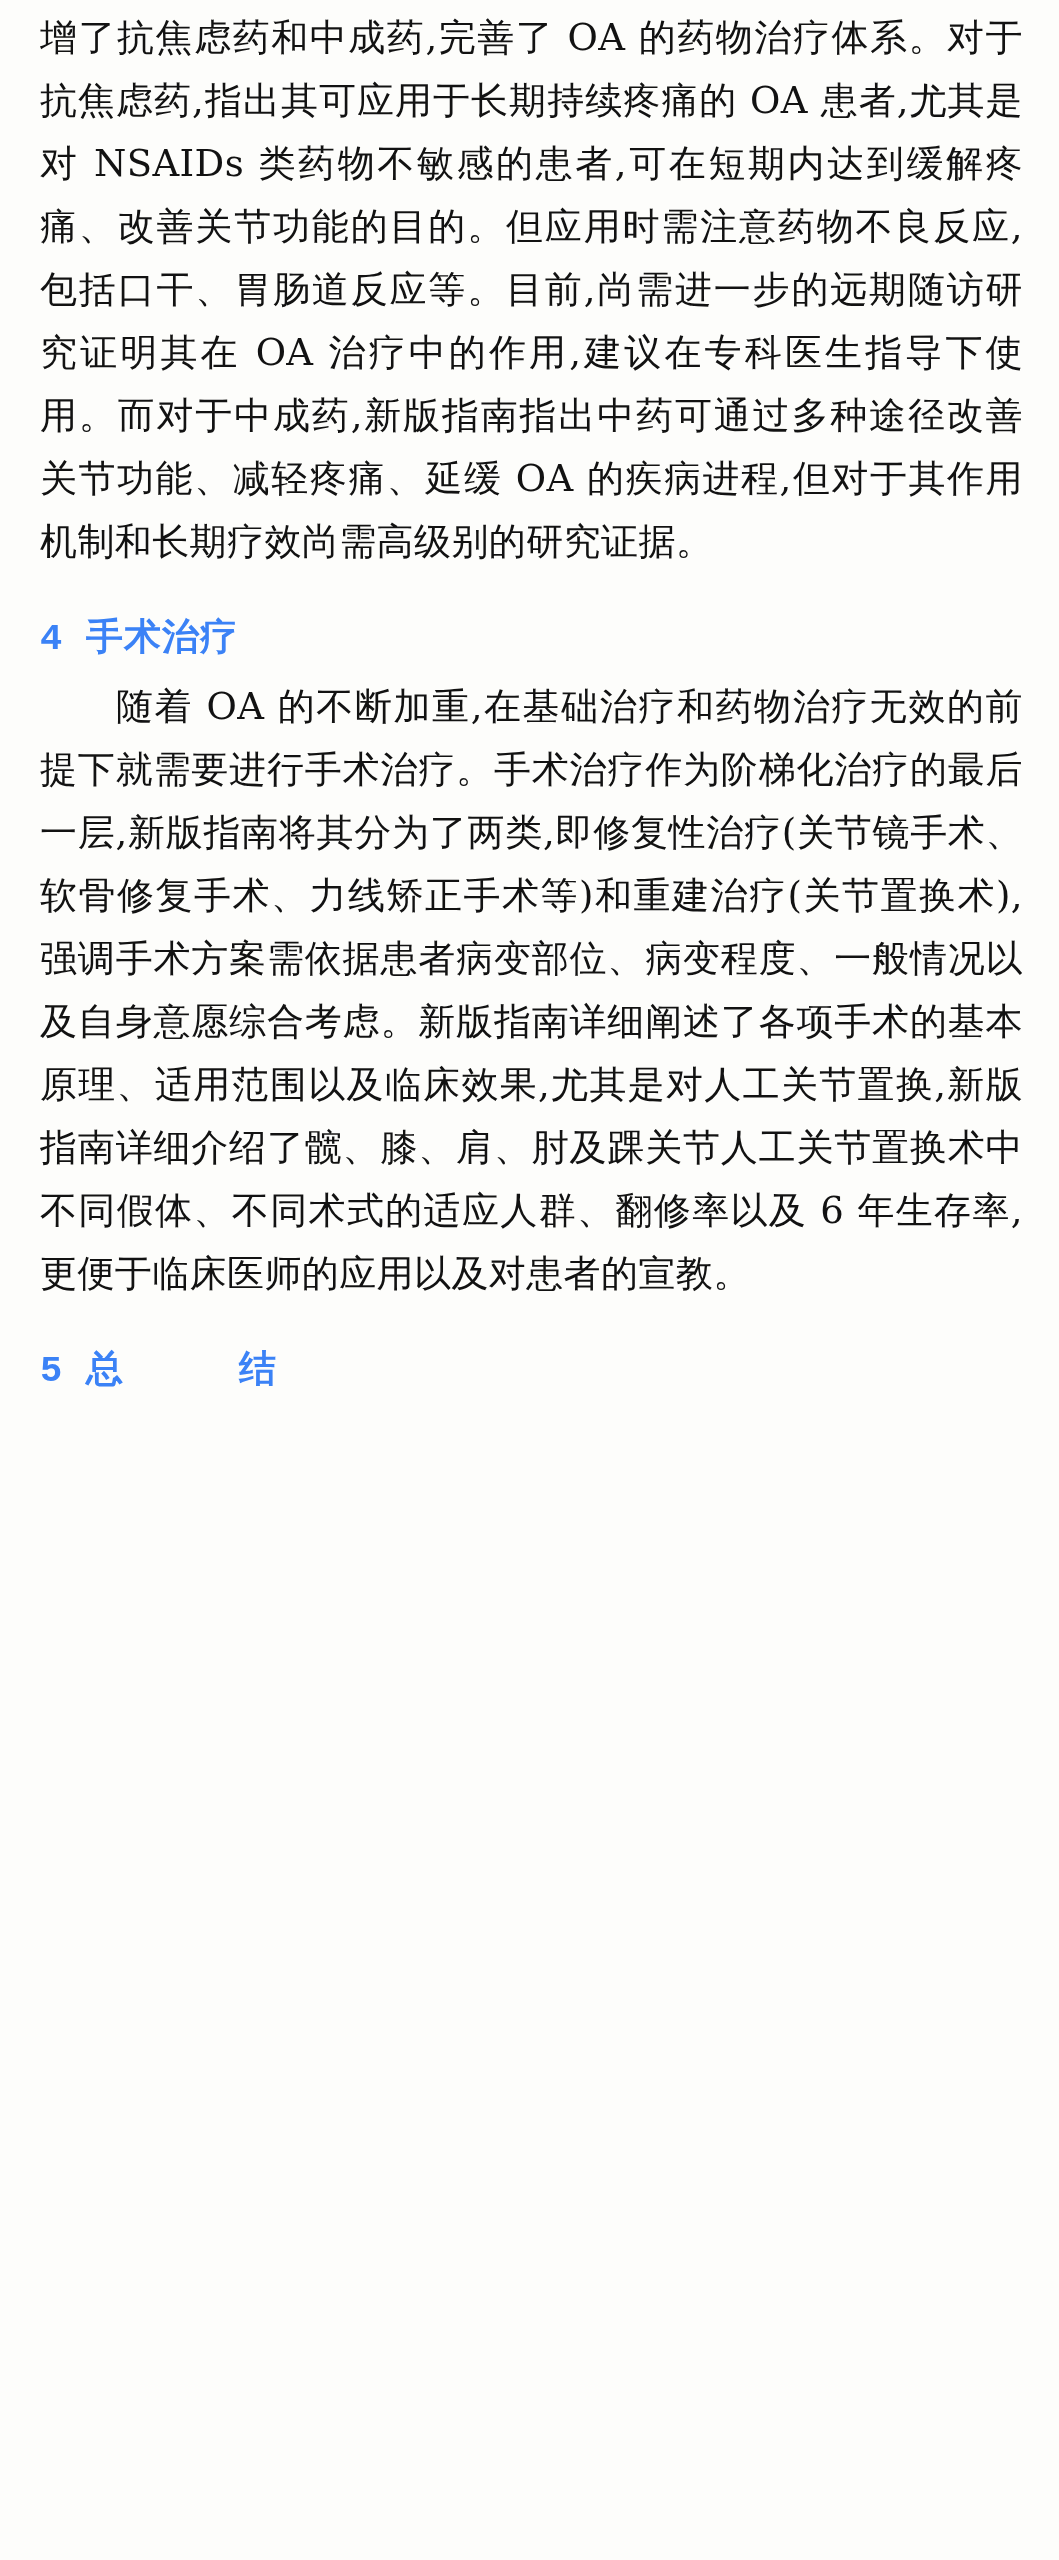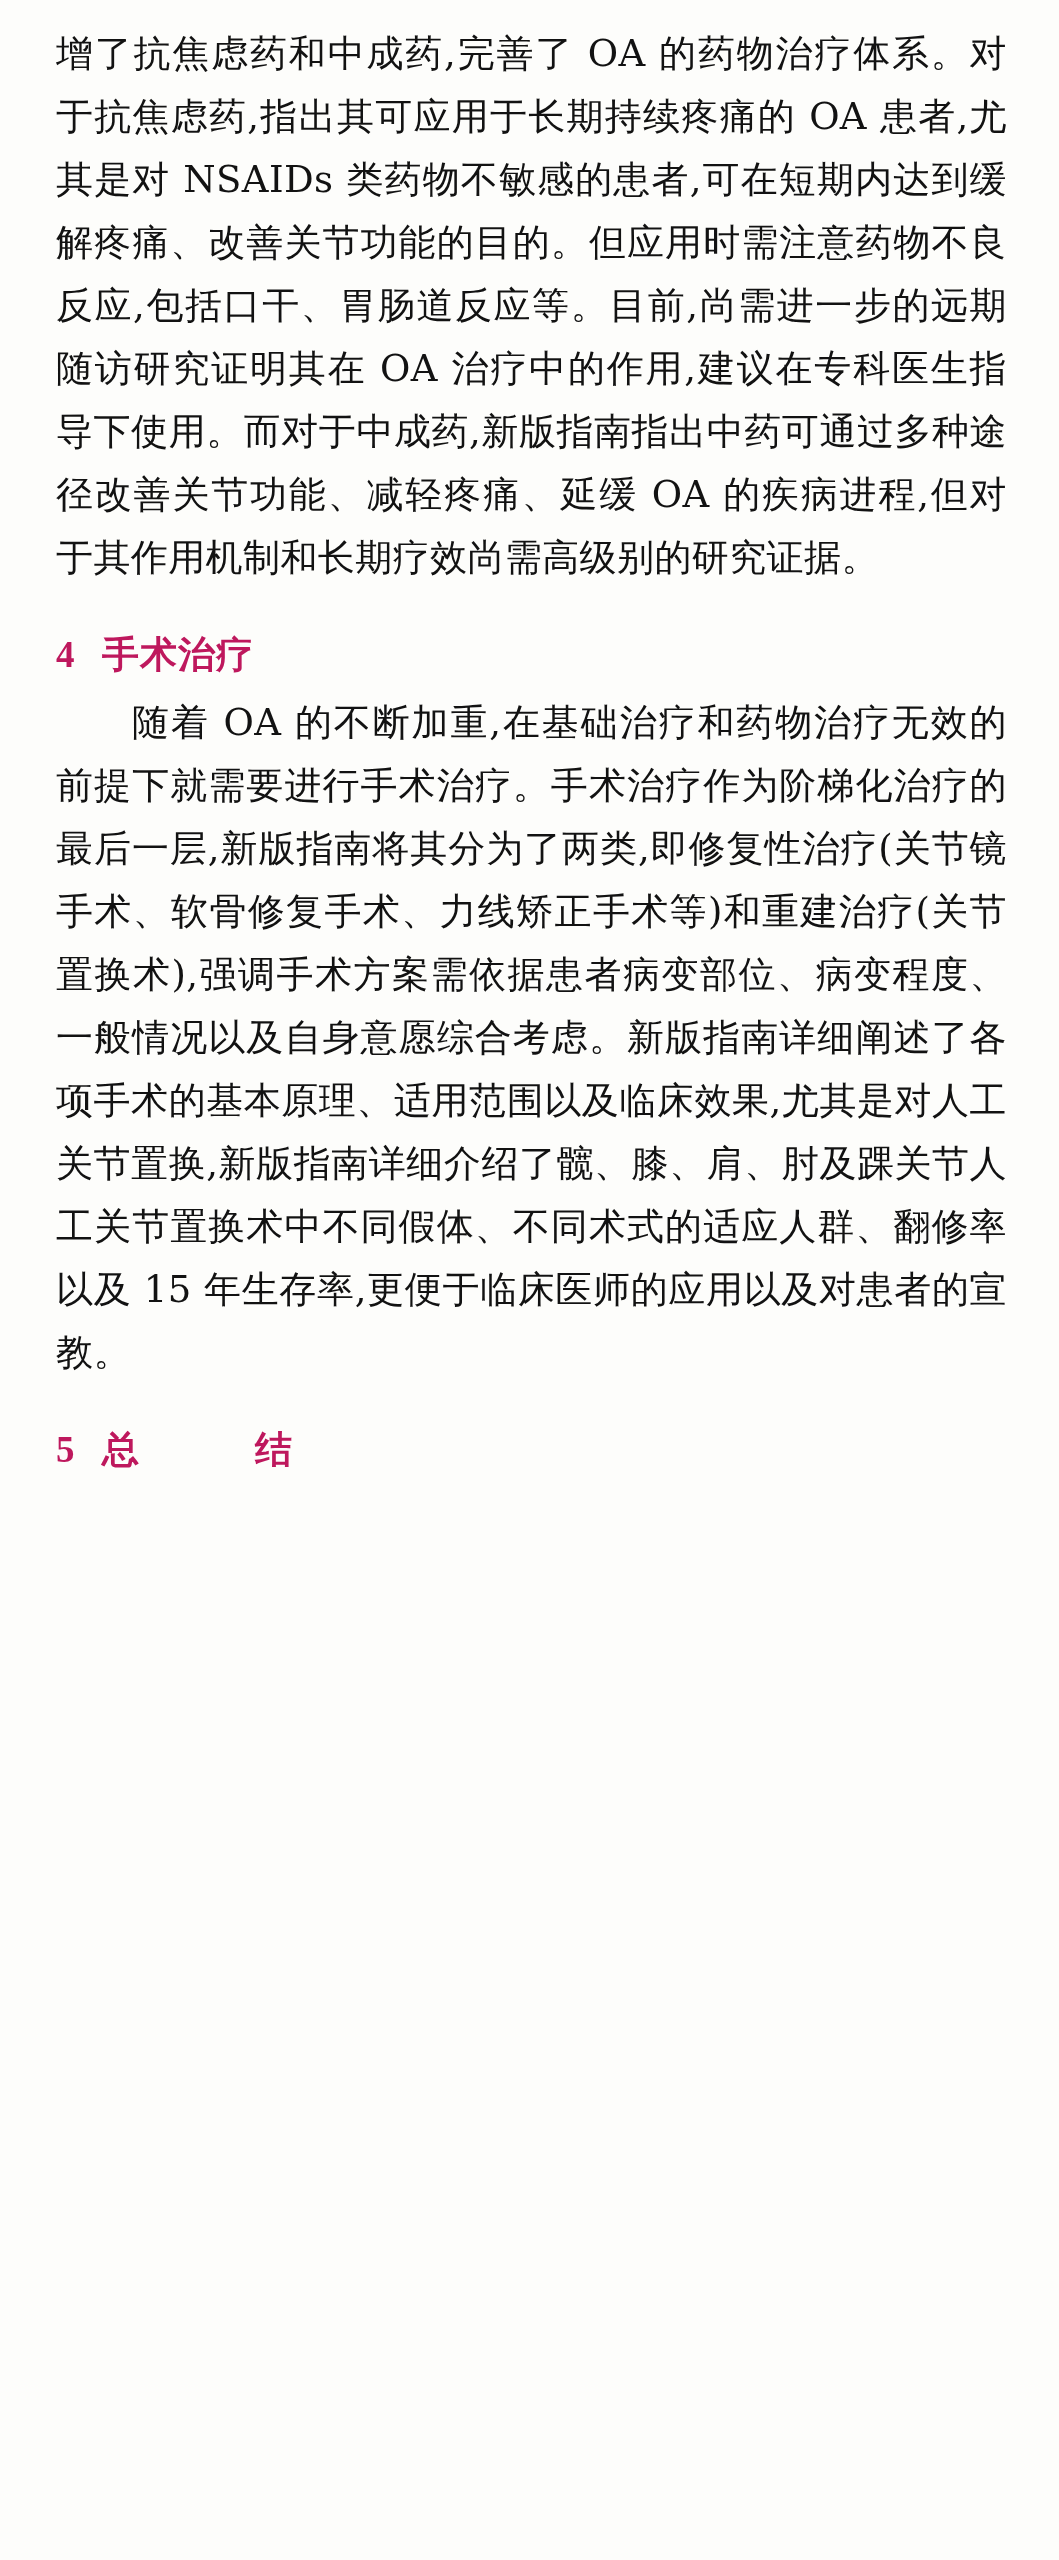--- a/index.html
+++ b/index.html
@@ -11,21 +11,21 @@
     width: 1059px;
     min-height: 2560px;
     font-family: "DejaVu Serif", "Liberation Serif", serif;
     color: #111111;
     -webkit-font-smoothing: none;
   }
   .page {
     position: relative;
     width: 1059px;
     min-height: 2560px;
-    padding: 16px;
+    padding: 0;
     box-sizing: border-box;
     background: #fdfdfb;
   }
   .content {
     padding: 6px 36px 20px 40px;
   }
   p.body-text {
     margin: 0 0 0 0;
     font-size: 37px;
     line-height: 63px;
@@ -36,23 +36,23 @@
     font-family: "DejaVu Serif", "Liberation Serif", serif;
   }
   p.indent {
     text-indent: 76px;
   }
   .section-heading {
     margin: 26px 0 6px 0;
     font-size: 37px;
     line-height: 60px;
     font-weight: bold;
-    font-family: Liberation Serif, serif;
+    font-family: Liberation Mono, monospace;
     letter-spacing: 1px;
-    color: #be185d;
+    color: #3b82f6;
   }
   .section-heading .num {
     display: inline-block;
     min-width: 46px;
   }
   .section-heading .title-sp {
     letter-spacing: 14px;
     margin-top: 24px;
   }
   .block-gap {
@@ -66,21 +66,21 @@
   <div class="content">
 
     <p class="body-text">增了抗焦虑药和中成药,完善了 OA 的药物治疗体系。对于抗焦虑药,指出其可应用于长期持续疼痛的 OA 患者,尤其是对 NSAIDs 类药物不敏感的患者,可在短期内达到缓解疼痛、改善关节功能的目的。但应用时需注意药物不良反应,包括口干、胃肠道反应等。目前,尚需进一步的远期随访研究证明其在 OA 治疗中的作用,建议在专科医生指导下使用。而对于中成药,新版指南指出中药可通过多种途径改善关节功能、减轻疼痛、延缓 OA 的疾病进程,但对于其作用机制和长期疗效尚需高级别的研究证据。</p>
 
     <div class="block-gap"></div>
 
     <h2 class="section-heading">
       <span class="num">4</span><span>手术治疗</span>
     </h2>
 
-    <p class="body-text indent">随着 OA 的不断加重,在基础治疗和药物治疗无效的前提下就需要进行手术治疗。手术治疗作为阶梯化治疗的最后一层,新版指南将其分为了两类,即修复性治疗(关节镜手术、软骨修复手术、力线矫正手术等)和重建治疗(关节置换术),强调手术方案需依据患者病变部位、病变程度、一般情况以及自身意愿综合考虑。新版指南详细阐述了各项手术的基本原理、适用范围以及临床效果,尤其是对人工关节置换,新版指南详细介绍了髋、膝、肩、肘及踝关节人工关节置换术中不同假体、不同术式的适应人群、翻修率以及 15 年生存率,更便于临床医师的应用以及对患者的宣教。</p>
+    <p class="body-text indent">随着 OA 的不断加重,在基础治疗和药物治疗无效的前提下就需要进行手术治疗。手术治疗作为阶梯化治疗的最后一层,新版指南将其分为了两类,即修复性治疗(关节镜手术、软骨修复手术、力线矫正手术等)和重建治疗(关节置换术),强调手术方案需依据患者病变部位、病变程度、一般情况以及自身意愿综合考虑。新版指南详细阐述了各项手术的基本原理、适用范围以及临床效果,尤其是对人工关节置换,新版指南详细介绍了髋、膝、肩、肘及踝关节人工关节置换术中不同假体、不同术式的适应人群、翻修率以及 6 年生存率,更便于临床医师的应用以及对患者的宣教。</p>
 
     <div class="block-gap"></div>
 
     <h2 class="section-heading">
       <span class="num">5</span><span class="title-sp">总　　结</span>
     </h2>
 
 
   </div>
 </div>

